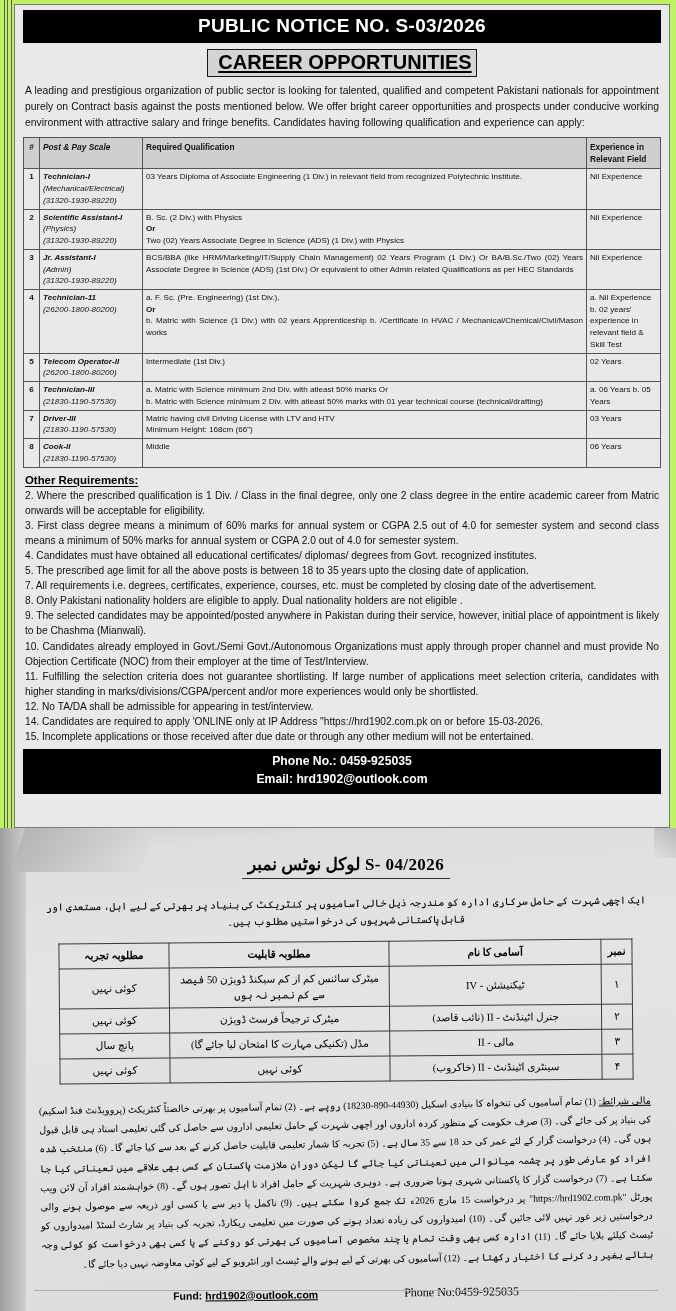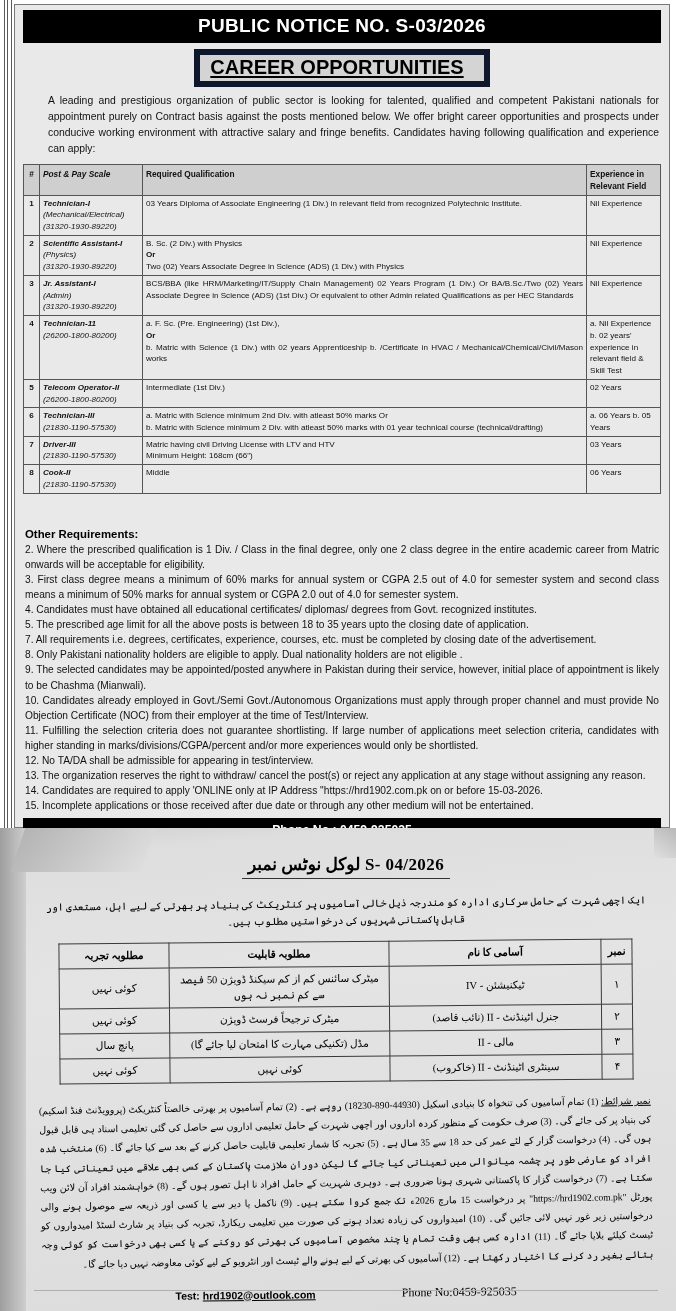--- a/index.html
+++ b/index.html
@@ -11,21 +11,21 @@
     font-family: "Liberation Sans", sans-serif;
     overflow: hidden;
     position: relative;
   }
 
   
   .notice-top {
     position: relative;
     width: 676px;
     height: 828px;
-    background: #ffffff;
+    background: #bef264;
     padding: 4px 6px 0 14px;
   }
   .frame-lines {
     position: absolute;
     left: 4px; top: 0; bottom: 0;
     width: 10px;
   }
   .frame-lines i {
     position: absolute; top: 0; bottom: 0; width: 1px; background: #5a5a5a;
   }
@@ -47,35 +47,34 @@
     font-size: 19px;
     font-weight: bold;
     letter-spacing: .3px;
     padding: 5px 0 6px 0;
   }
 
   .career-wrap { text-align: center; padding: 6px 0 4px 0; }
   .career-box {
     display: inline-block;
     background: #d4d4d4;
-    border: 6px solid #0f172a;
-    padding: 1px 20px 2px 10px;
+    border: 1px solid #0f172a;
+    padding: 1px 4px 2px 10px;
     font-size: 20px;
     font-weight: bold;
     text-decoration: underline;
     text-underline-offset: 2px;
   }
 
   .intro {
     font-size: 10.4px;
     line-height: 1.55;
     text-align: justify;
     padding: 2px 2px 6px 2px;
     color: #111;
-    margin-left: 23px;
   }
 
   
   table.posts {
     width: 100%;
     border-collapse: collapse;
     font-size: 8.1px;
     color: #111;
     table-layout: fixed;
   }
@@ -99,23 +98,23 @@
   thead .c-num, thead .c-exp { text-align: right; }
   .post-title { font-weight: bold; }
   .post-sub, .post-scale { font-weight: normal; }
   .q-line { display: block; text-align: justify; }
   .q-or { font-weight: bold; display: block; }
 
   
   .other-head {
     font-size: 11.4px;
     font-weight: bold;
+    text-decoration: underline;
     text-underline-offset: 2px;
     padding: 6px 2px 2px 2px;
-    margin-top: 28px;
   }
   .req-list { padding: 0 2px; }
   .req {
     font-size: 10.2px;
     line-height: 1.48;
     text-align: justify;
     color: #111;
     margin-bottom: 0px;
   }
 
@@ -365,21 +364,20 @@
         <div class="req">2. Where the prescribed qualification is 1 Div. / Class in the final degree, only one 2 class degree in the entire academic career from Matric onwards will be acceptable for eligibility.</div>
         <div class="req">3. First class degree means a minimum of 60% marks for annual system or CGPA 2.5 out of 4.0 for semester system and second class means a minimum of 50% marks for annual system or CGPA 2.0 out of 4.0 for semester system.</div>
         <div class="req">4. Candidates must have obtained all educational certificates/ diplomas/ degrees from Govt. recognized institutes.</div>
         <div class="req">5. The prescribed age limit for all the above posts is between 18 to 35 years upto the closing date of application.</div>
         <div class="req">7. All requirements i.e. degrees, certificates, experience, courses, etc. must be completed by closing date of the advertisement.</div>
         <div class="req">8. Only Pakistani nationality holders are eligible to apply. Dual nationality holders are not eligible .</div>
         <div class="req">9. The selected candidates may be appointed/posted anywhere in Pakistan during their service, however, initial place of appointment is likely to be Chashma (Mianwali).</div>
         <div class="req">10. Candidates already employed in Govt./Semi Govt./Autonomous Organizations must apply through proper channel and must provide No Objection Certificate (NOC) from their employer at the time of Test/Interview.</div>
         <div class="req">11. Fulfilling the selection criteria does not guarantee shortlisting. If large number of applications meet selection criteria, candidates with higher standing in marks/divisions/CGPA/percent and/or more experiences would only be shortlisted.</div>
         <div class="req">12. No TA/DA shall be admissible for appearing in test/interview.</div>
-        <div class="req">13. The organization reserves the right to withdraw/ cancel the post(s) or reject any application at any stage without assigning any reason.</div>
         <div class="req">14. Candidates are required to apply 'ONLINE only at IP Address "https://hrd1902.com.pk on or before 15-03-2026.</div>
         <div class="req">15. Incomplete applications or those received after due date or through any other medium will not be entertained.</div>
       </div>
 
     <div class="contact-bar">
       <div>Phone No.: 0459-925035</div>
       <div>Email: hrd1902@outlook.com</div>
     </div>
 
   </div>
@@ -432,26 +430,26 @@
           <tr>
             <td class="u-num">۴</td>
             <td class="u-post">سینٹری اٹینڈنٹ - II (خاکروب)</td>
             <td class="u-qual">کوئی نہیں</td>
             <td class="u-exp">کوئی نہیں</td>
           </tr>
         </tbody>
     </table>
 
     <div class="urdu-terms">
-      <u>نمبر شرائط:</u>
+      <u>مالی شرائط:</u>
       <span>(1) تمام آسامیوں کی تنخواہ کا بنیادی اسکیل (44930-890-18230) روپے ہے۔ (2) تمام آسامیوں پر بھرتی خالصتاً کنٹریکٹ (پروویڈنٹ فنڈ اسکیم) کی بنیاد پر کی جائے گی۔ (3) صرف حکومت کے منظور کردہ اداروں اور اچھی شہرت کے حامل تعلیمی اداروں سے حاصل کی گئی تعلیمی اسناد ہی قابل قبول ہوں گی۔ (4) درخواست گزار کے لئے عمر کی حد 18 سے 35 سال ہے۔ (5) تجربہ کا شمار تعلیمی قابلیت حاصل کرنے کے بعد سے کیا جائے گا۔ (6) منتخب شدہ افراد کو عارضی طور پر چشمہ میانوالی میں تعیناتی کیا جائے گا لیکن دوران ملازمت پاکستان کے کسی بھی علاقے میں تعیناتی کیا جا سکتا ہے۔ (7) درخواست گزار کا پاکستانی شہری ہونا ضروری ہے۔ دوہری شہریت کے حامل افراد نا اہل تصور ہوں گے۔ (8) خواہشمند افراد آن لائن ویب پورٹل "https://hrd1902.com.pk" پر درخواست 15 مارچ 2026ء تک جمع کروا سکتے ہیں۔ (9) ناکمل یا دیر سے یا کسی اور ذریعہ سے موصول ہونے والی درخواستیں زیر غور نہیں لائی جائیں گی۔ (10) امیدواروں کی زیادہ تعداد ہونے کی صورت میں تعلیمی ریکارڈ، تجربہ کی بنیاد پر شارٹ لسٹڈ امیدواروں کو ٹیسٹ کیلئے بلایا جائے گا۔ (11) ادارہ کسی بھی وقت تمام یا چند مخصوص آسامیوں کی بھرتی کو روکنے کے یا کسی بھی درخواست کو کوئی وجہ بتائے بغیر رد کرنے کا اختیار رکھتا ہے۔ (12) آسامیوں کی بھرتی کے لیے ہونے والے ٹیسٹ اور انٹرویو کے لیے کوئی معاوضہ نہیں دیا جائے گا۔</span>
     </div>
 
     <div class="bottom-contacts">
       <div class="bc-email">
-        <span>Test: </span><u>hrd1902@outlook.com</u>
+        <span>Fund: </span><u>hrd1902@outlook.com</u>
       </div>
       <div class="bc-phone">Phone No:0459-925035</div>
     </div>
 
     <div class="bottom-rule"></div>
   </div>
 </div>
 
 </body></html>

